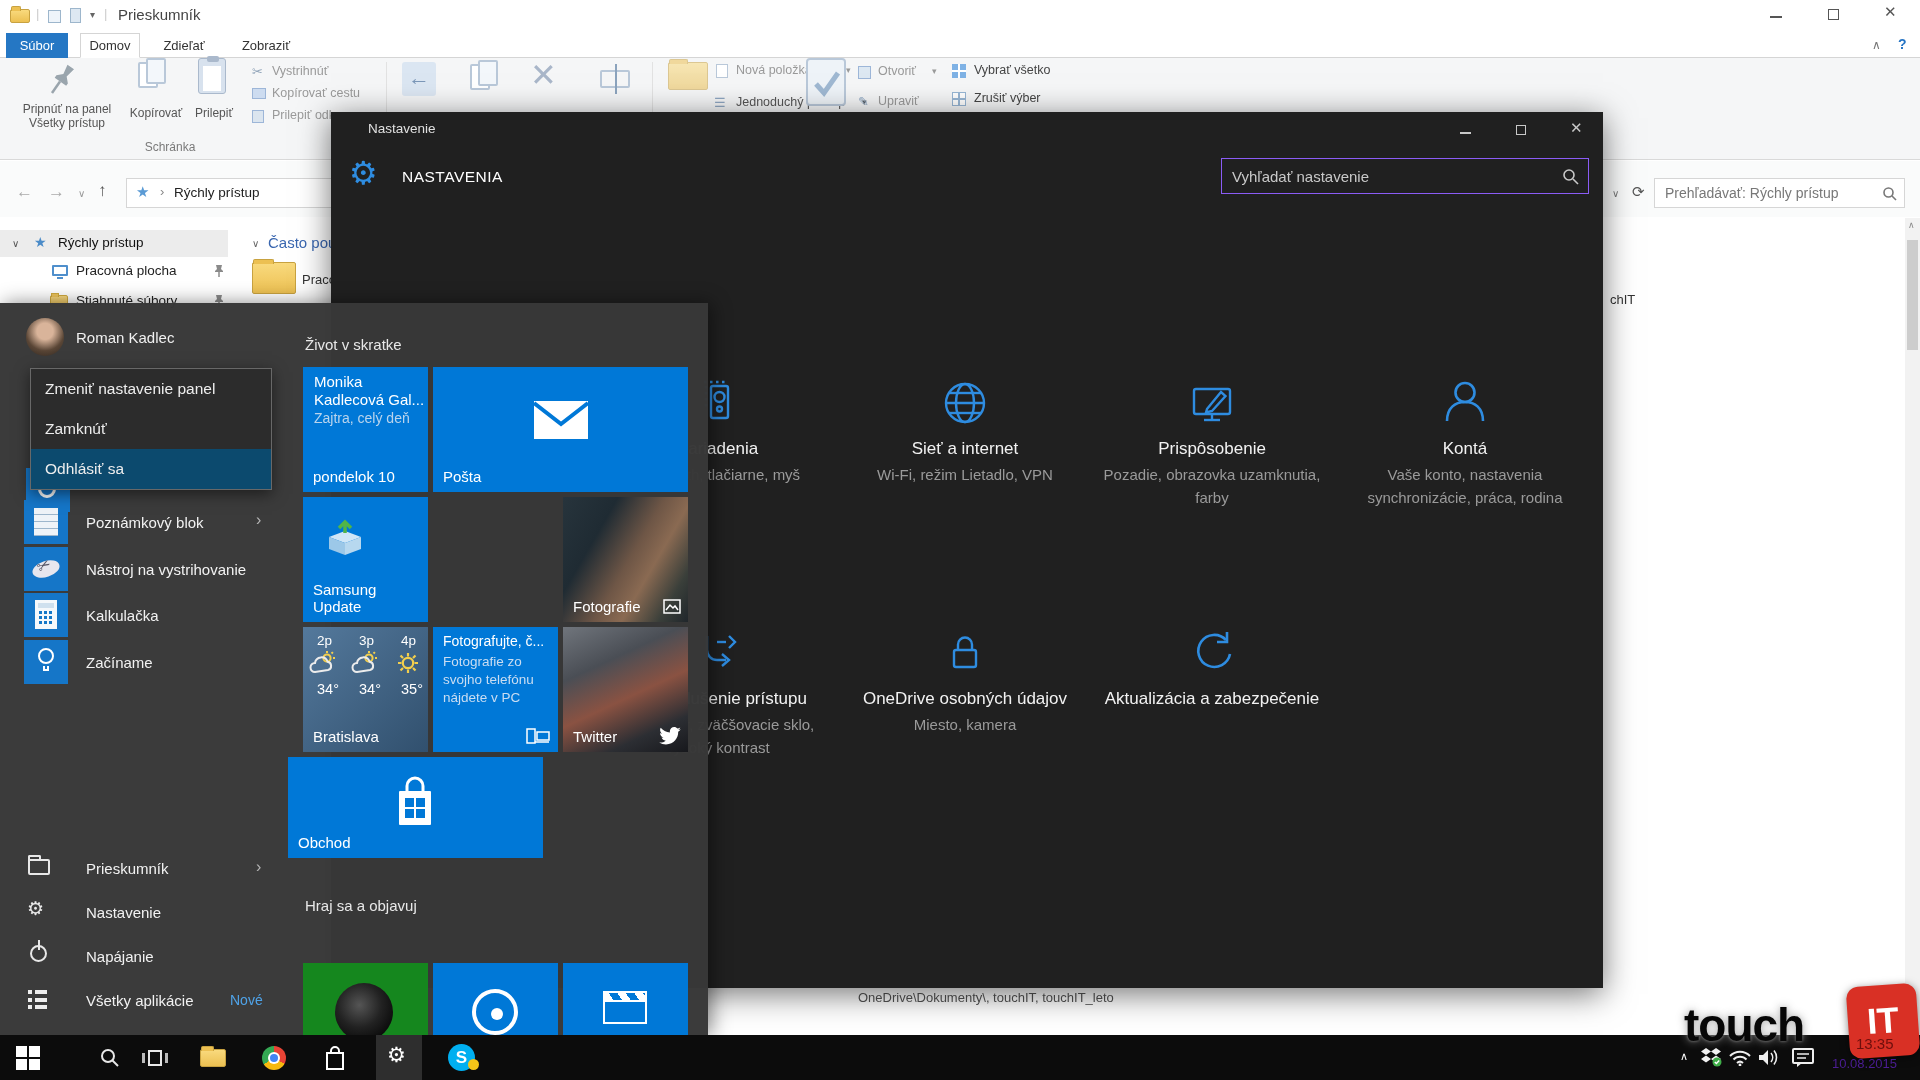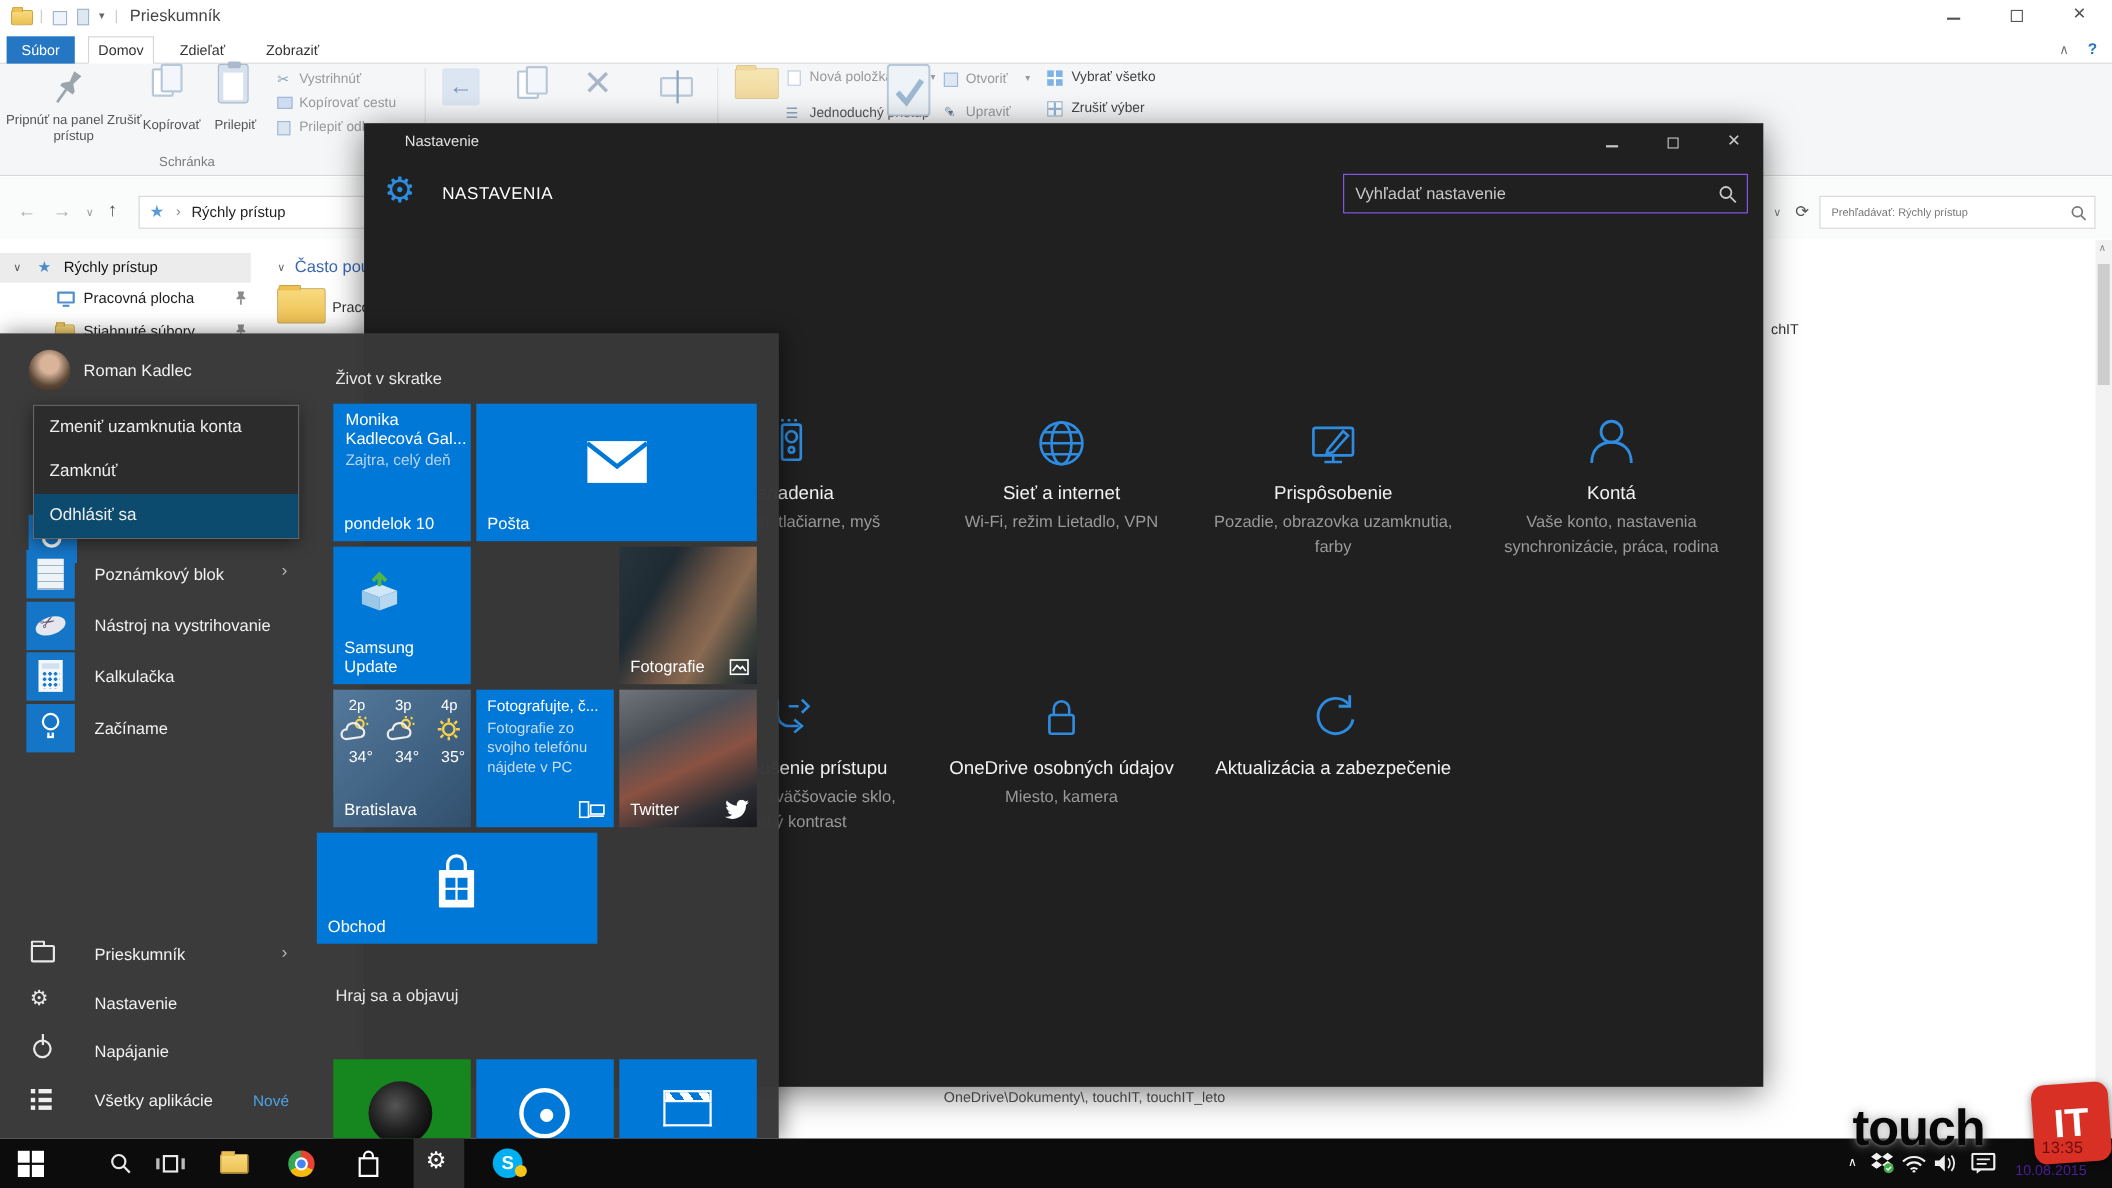--- a/index.html
+++ b/index.html
@@ -23,21 +23,21 @@
 #settings{left:331px;top:112px;width:1272px;height:876px;background:#202020;
   box-shadow:0 6px 30px rgba(0,0,0,.55)}
 .scat{position:absolute;width:230px;text-align:center}
 .scat .ic{height:62px;display:flex;align-items:flex-end;justify-content:center}
 .scat .t{font-size:17px;color:#f2f2f2;margin-top:8px;line-height:22px}
 .scat .d{font-size:15px;color:#9a9a9a;line-height:23px;margin-top:3px}
 .sinp{width:100%;height:100%;background:transparent;border:none;outline:none;
   font-family:inherit;padding:0 10px}
 #ssearch input{color:#d6d6d6;font-size:15px}
 #ssearch input::placeholder{color:#c9c9c9}
-#esearch input{color:#777;font-size:10px}
+#esearch input{color:#777;font-size:14px}
 #esearch input::placeholder{color:#777}
 
 #startmenu{left:0;top:303px;width:708px;height:732px;background:rgba(56,56,56,.985);
   overflow:hidden;box-shadow:4px 0 18px rgba(0,0,0,.45)}
 .tile{position:absolute;background:#0078d7;color:#fff;overflow:hidden}
 .tlabel{position:absolute;left:10px;bottom:7px;font-size:15px;line-height:17px}
 .rowlab{position:absolute;font-size:15px;color:#f2f2f2}
 .atile{position:absolute;width:44px;height:44px;background:#1576c8}
 .heading{position:absolute;font-size:15px;color:#e8e8e8}
 .ofolder{position:absolute;width:22px;height:16px;border:2px solid #e8e8e8;border-radius:2px}
@@ -87,21 +87,21 @@
       </div>
     <span class="tx" style="left:1872px;top:38px;color:#777;font-size:12px">∧</span>
     <span class="tx" style="left:1898px;top:36px;color:#2574c4;font-size:14px;font-weight:bold">?</span>
 
     <div class="r" style="left:0;top:58px;width:1920px;height:102px;background:#f5f6f7;border-bottom:1px solid #d9d9d9"></div>
 
     <svg class="ribicon" style="left:46px;top:62px;transform:rotate(35deg)" width="30" height="38">
         <path d="M11 2 h8 l-2 10 5 5 v3 H8 v-3 l5-5 z" fill="#9aa5ad"></path>
         <line x1="14.5" y1="20" x2="14.5" y2="34" stroke="#9aa5ad" stroke-width="2.5"></line>
       </svg>
-    <div class="riblabel" style="left:4px;top:102px;width:126px">Pripnúť na panel Zrušiť prístup</div>
+    <div class="riblabel" style="left:4px;top:102px;width:126px">Pripnúť na panel Všetky prístup</div>
     <div class="ribicon" style="left:138px;top:62px;width:20px;height:26px;border:2px solid #b9c8d9;background:#fff;border-radius:2px"></div>
     <div class="ribicon" style="left:146px;top:58px;width:20px;height:26px;border:2px solid #b9c8d9;background:#f3f7fb;border-radius:2px"></div>
     <div class="riblabel" style="left:118px;top:106px;width:76px">Kopírovať</div>
     <div class="ribicon" style="left:198px;top:58px;width:28px;height:36px;background:#d8e2ee;border:1px solid #aab9cc;border-radius:3px">
         <div class="r" style="left:8px;top:-3px;width:12px;height:6px;background:#aab9cc;border-radius:2px"></div>
         <div class="r" style="left:4px;top:7px;width:18px;height:25px;background:#fff"></div>
       </div>
     <div class="riblabel" style="left:192px;top:106px;width:44px">Prilepiť</div>
     <span class="tx" style="left:252px;top:64px;color:#8fa3b8;font-size:13px">✂</span>
     <span class="tx graylab" style="left:272px;top:64px;font-size:12.5px;color:#9a9a9a">Vystrihnúť</span>
@@ -451,21 +451,21 @@
       <div class="r ci" style="left:39px;top:26px;width:46px;height:46px;border:4px solid #fff"></div>
       <div class="r ci" style="left:58px;top:45px;width:12px;height:12px;background:#fff"></div>
     </div>
     <div class="tile" style="left:563px;top:660px;width:125px;height:125px">
       <div class="r" style="left:40px;top:28px;width:44px;height:11px;border:2px solid #fff;background:repeating-linear-gradient(55deg,#fff 0 7px,transparent 7px 14px)"></div>
       <div class="r" style="left:40px;top:39px;width:44px;height:22px;border:2px solid #fff;border-top:none"></div>
     </div>
   </div>
 
   <div id="ctxmenu" class="r">
-    <div class="cmi"><span>Zmeniť uzamknutia konta</span></div>
+    <div class="cmi"><span>Zmeniť nastavenie panel</span></div>
     <div class="cmi"><span>Zamknúť</span></div>
     <div class="cmi" style="background:#0c4a6e"><span>Odhlásiť sa</span></div>
   </div>
 
   <div id="taskbar" class="r">
     <svg class="r" style="left:16px;top:11px" width="24" height="24">
         <rect x="0" y="0" width="11" height="11" fill="#fff"></rect>
         <rect x="13" y="0" width="11" height="11" fill="#fff"></rect>
         <rect x="0" y="13" width="11" height="11" fill="#fff"></rect>
         <rect x="13" y="13" width="11" height="11" fill="#fff"></rect>

